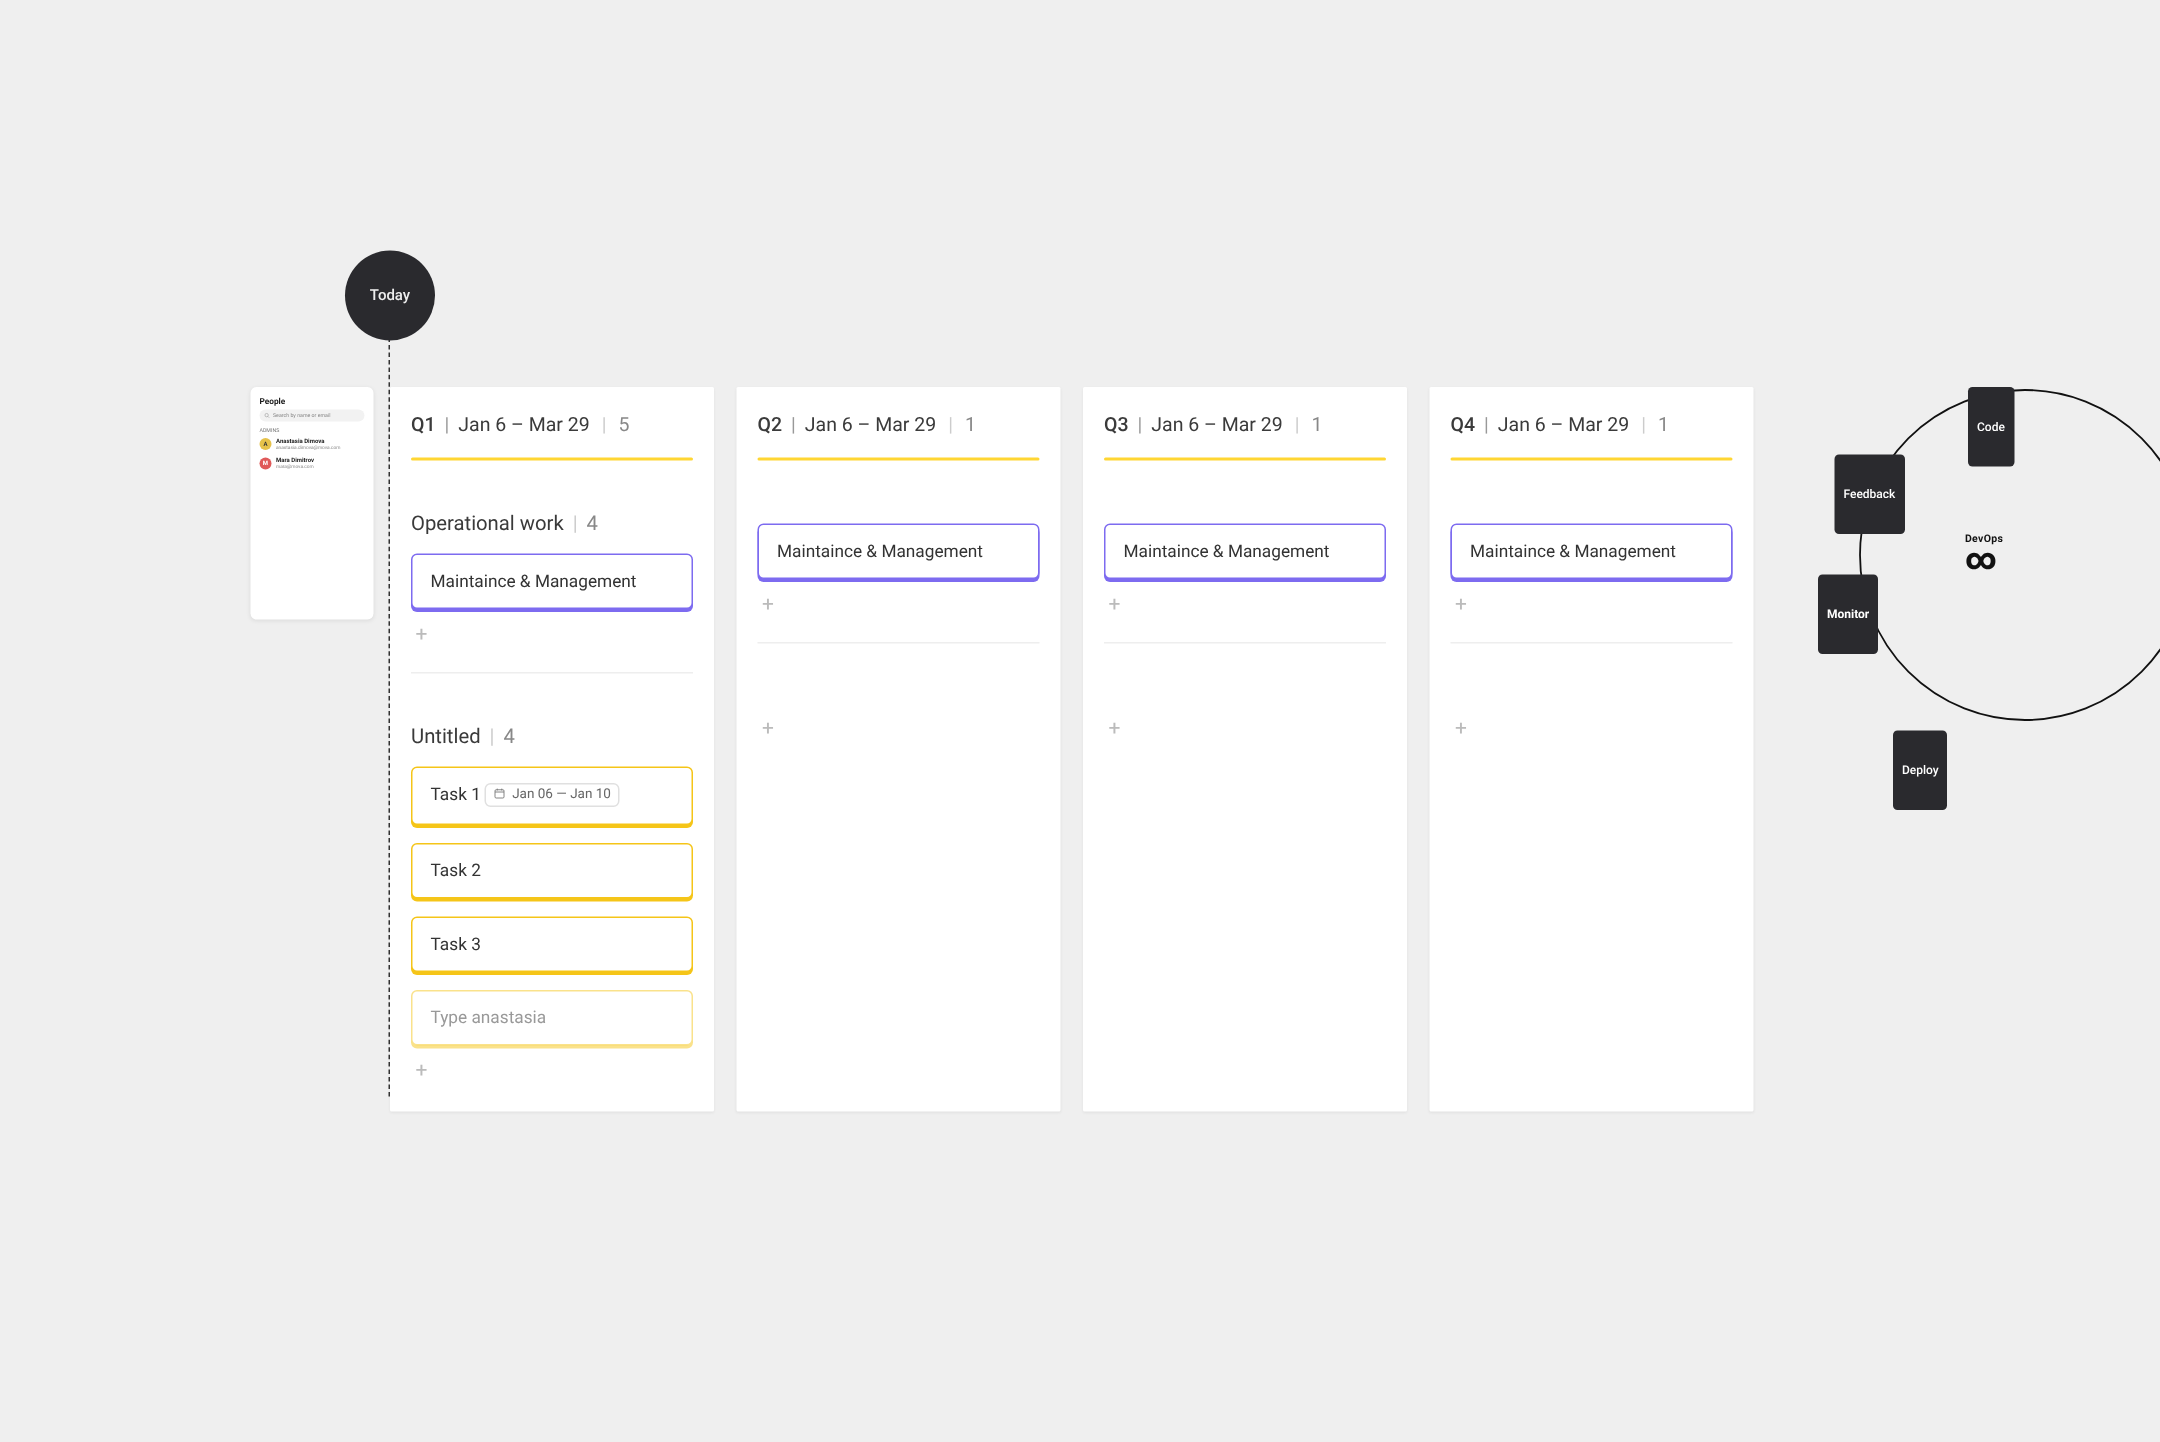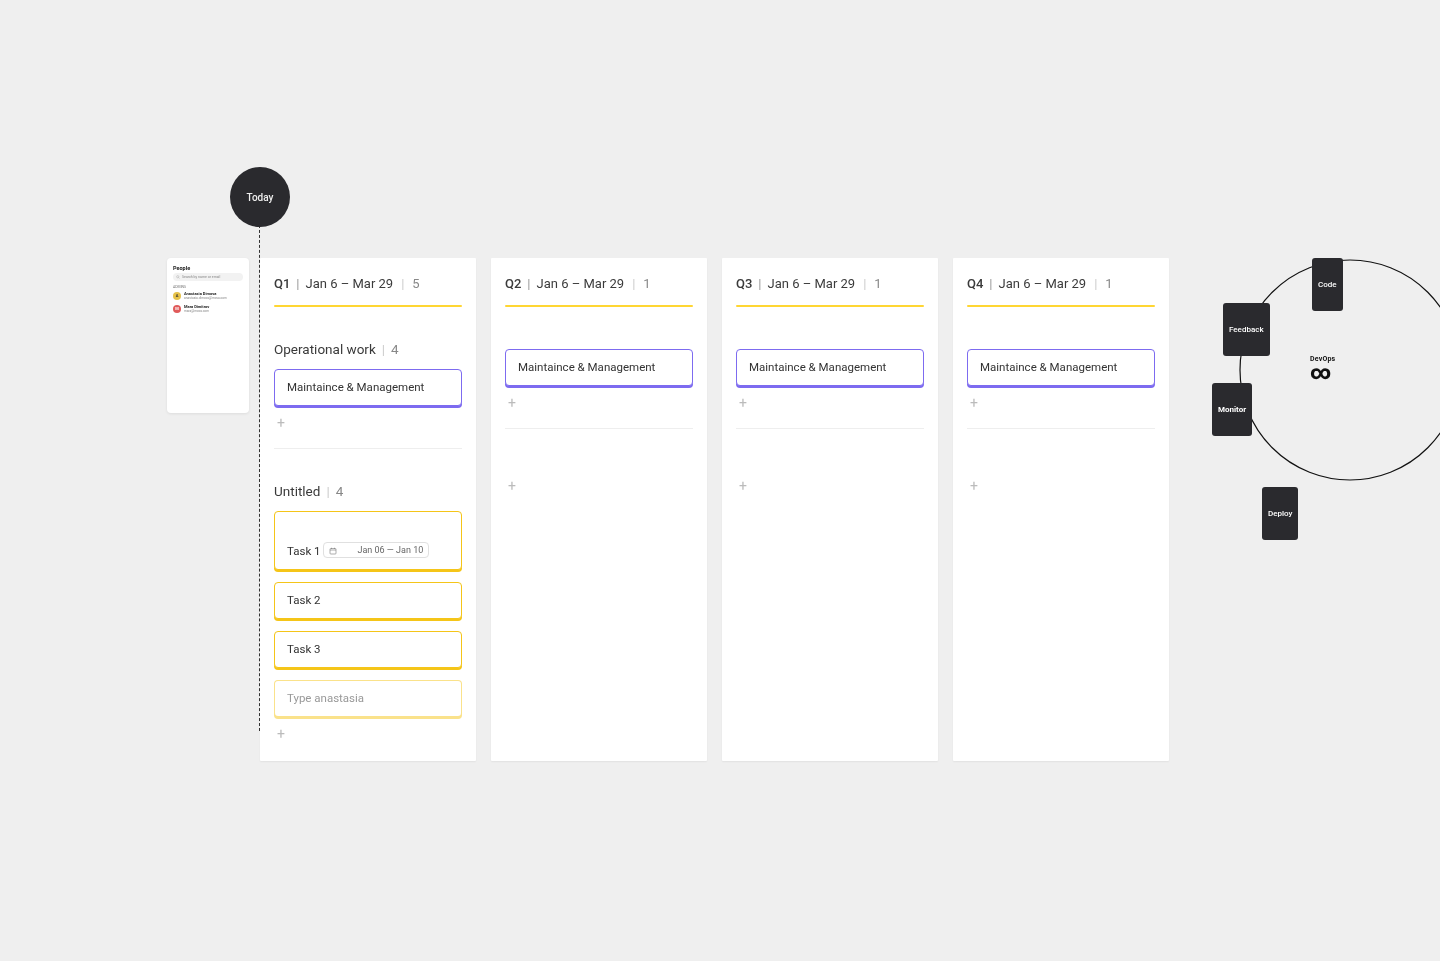--- a/index.html
+++ b/index.html
@@ -86,23 +86,23 @@
     font-size: 11.5px;
     color: #333;
     position: relative;
     background:#fff;
   }
   .card.purple { border:1.5px solid #7d6bf0; box-shadow: 0 2px 0 0 #7d6bf0; }
   .card.yellow { border:1.5px solid #f5c518; box-shadow: 0 2px 0 0 #f5c518; }
   .card.yellow-ghost { border:1.5px solid rgba(245,197,24,.5); box-shadow: 0 2px 0 0 rgba(245,197,24,.5); color:#999; }
 
   .date-chip {
-    display:inline-flex; align-items:flex-end; gap:20px;
+    display:inline-flex; align-items:flex-start; gap:4px;
     border:1px solid #e0e0e0; border-radius:4px;
-    padding:2px 5px; margin-top:20px;
+    padding:2px 5px; margin-top:0;
     font-size:9px; color:#666;
     background:#fff;
   }
   .date-chip svg { width:8px; height:8px; }
 
   .add-btn {
     margin-top: 10px;
     width: 14px; height: 14px;
     display:flex; align-items:center; justify-content:center;
     color:#bbb; font-size:14px; line-height:1;

